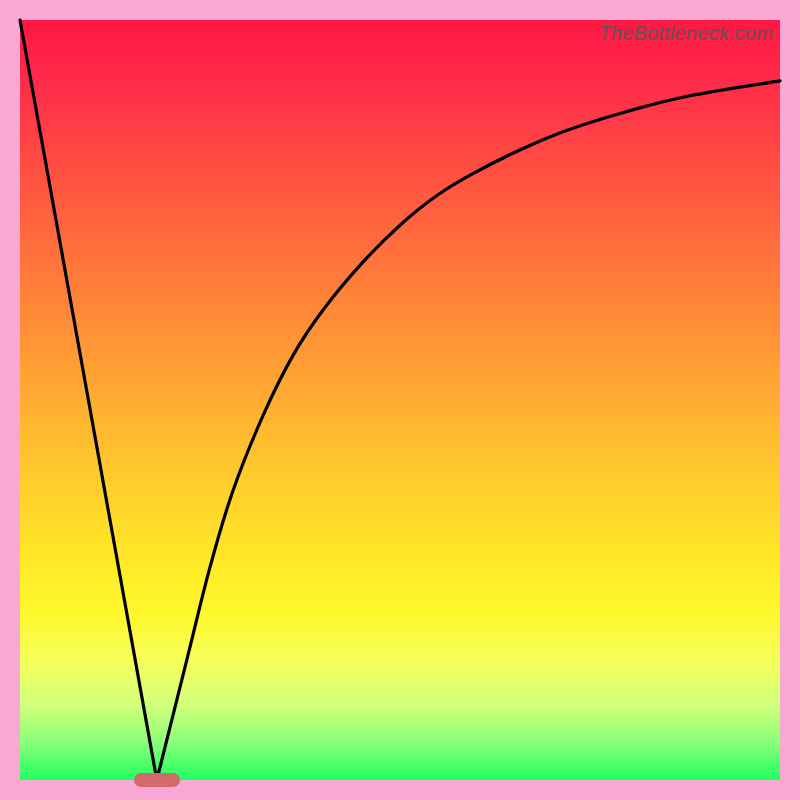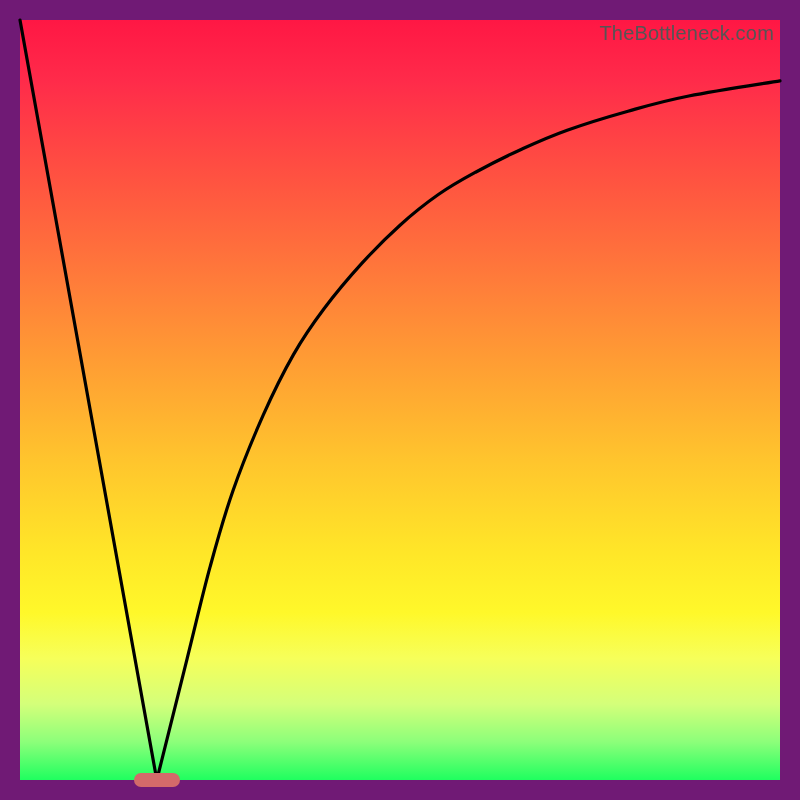--- a/index.html
+++ b/index.html
@@ -8,21 +8,22 @@
     width: 800px;
     height: 800px;
     overflow: hidden;
     font-family: Arial, Helvetica, sans-serif;
     background: #000;
   }
   .frame {
     position: relative;
     width: 800px;
     height: 800px;
-    background: #701a75;
+    background: #f9a8d4;
+    font-style: italic;
   }
   .plot {
     position: absolute;
     left: 20px;
     top: 20px;
     width: 760px;
     height: 760px;
     
     background: linear-gradient(
       to bottom,

